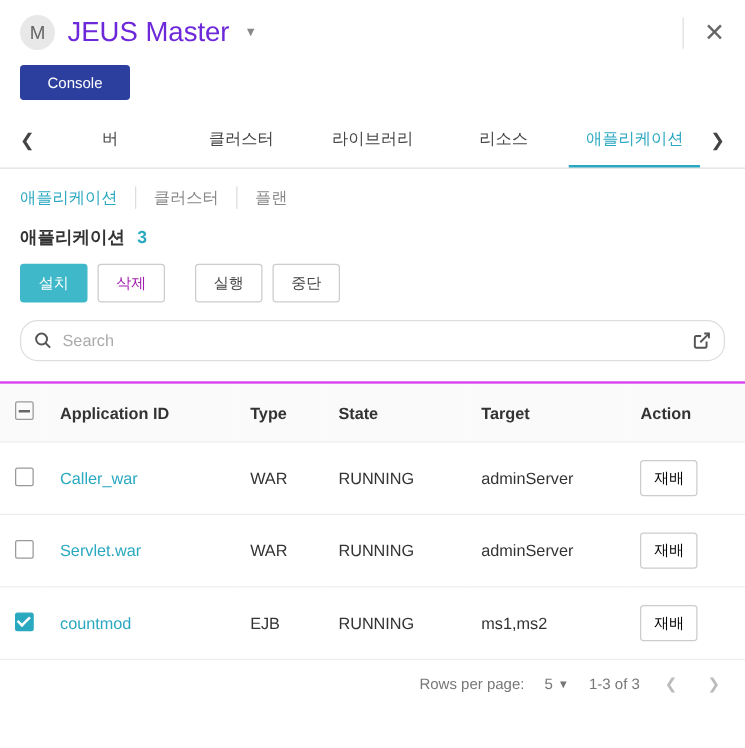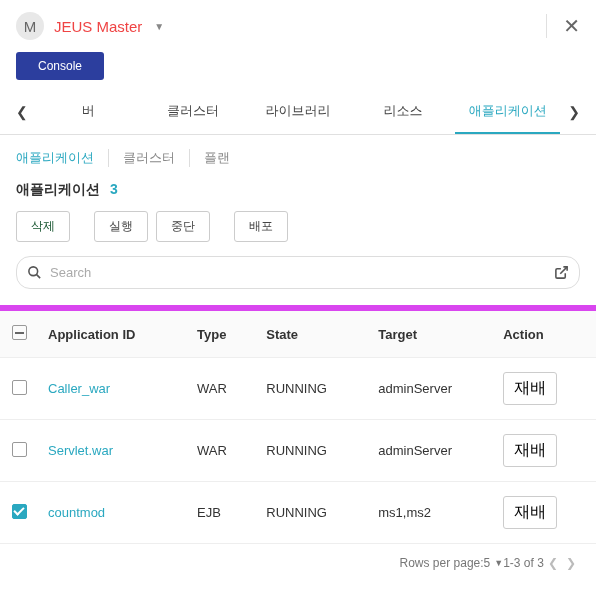--- a/index.html
+++ b/index.html
@@ -1,54 +1,54 @@
 <!DOCTYPE html>
 <html><head>
 <meta charset="utf-8">
 <style>
 * { box-sizing: border-box; margin: 0; padding: 0; }
 body { font-family: -apple-system, BlinkMacSystemFont, "Segoe UI", Arial, sans-serif; font-size: 13px; color: #333; background: #fff; width: 596px; }
 .header { display: flex; align-items: center; padding: 12px 16px; }
 .avatar { width: 28px; height: 28px; border-radius: 50%; background: #e8e8e8; color: #666; display: flex; align-items: center; justify-content: center; font-size: 15px; margin-right: 10px; }
-.title { font-size: 15px; color: #ef4444; }
+.title { font-size: 22px; color: #6d28d9; }
 .dropdown-caret { margin-left: 12px; color: #888; font-size: 10px; }
 .close-x { margin-left: auto; padding-left: 16px; border-left: 1px solid #e0e0e0; color: #666; font-size: 20px; cursor: pointer; }
 .console-btn { margin: 0 16px 10px; background: #2c3e9e; color: #fff; border: none; padding: 7px 22px; border-radius: 3px; font-size: 12px; cursor: pointer; }
 .nav-tabs { display: flex; align-items: center; border-bottom: 1px solid #e0e0e0; padding: 0 8px; }
 .nav-arrow { color: #444; padding: 0 8px; cursor: pointer; font-size: 14px; }
 .nav-tab { flex: 1; text-align: center; padding: 12px 4px; color: #444; cursor: pointer; border-bottom: 2px solid transparent; font-size: 13px; }
 .nav-tab.active { color: #2aa8c0; border-bottom-color: #2aa8c0; }
 .sub-tabs { display: flex; padding: 14px 16px 10px; }
 .sub-tab { color: #888; padding: 0 14px; cursor: pointer; font-size: 13px; }
 .sub-tab:first-child { padding-left: 0; }
 .sub-tab.active { color: #2aa8c0; }
 .sub-divider { width: 1px; background: #ddd; }
 .section-title { padding: 4px 16px 12px; font-size: 14px; color: #333; font-weight: bold; }
 .section-title .count { color: #2aa8c0; margin-left: 6px; }
 .action-bar { display: flex; gap: 8px; padding: 0 16px 14px; flex-wrap: wrap; align-items: center; }
 .btn { border: 1px solid #ccc; background: #fff; padding: 6px 14px; border-radius: 3px; font-size: 12px; cursor: pointer; color: #444; }
 .btn.primary { background: #3fb8c9; border-color: #3fb8c9; color: #fff; }
-.btn.disabled { color: #14532d; cursor: default; }
+.btn.disabled { color: #a21caf; cursor: default; }
 .gap { width: 8px; }
 .search-bar { margin: 0 16px 16px; border: 1px solid #ddd; border-radius: 14px; display: flex; align-items: center; padding: 8px 10px; }
 .search-bar input { border: none; outline: none; flex: 1; font-size: 13px; margin-left: 8px; color: #444; }
 .search-bar input::placeholder { color: #aaa; }
 .ext-icon { color: #666; cursor: pointer; }
-.table-wrap { border-top: 6px solid #d946ef; overflow-x: auto; }
+.table-wrap { border-top: 2px solid #d946ef; overflow-x: auto; }
 table { width: 100%; border-collapse: collapse; min-width: 596px; }
 th, td { text-align: left; padding: 14px 10px; border-bottom: 1px solid #eee; font-size: 13px; vertical-align: middle; }
 th { background: #fafafa; color: #333; font-weight: 600; }
 th:first-child, td:first-child { width: 38px; text-align: center; }
 .chk { width: 15px; height: 15px; border: 1.5px solid #999; display: inline-block; border-radius: 2px; cursor: pointer; position: relative; }
 .chk.minus::after { content: ""; position: absolute; left: 2px; right: 2px; top: 50%; height: 2px; background: #666; transform: translateY(-50%); }
 .chk.checked { background: #2aa8c0; border-color: #2aa8c0; }
 .chk.checked::after { content: ""; position: absolute; left: 3px; top: 0px; width: 4px; height: 8px; border: solid #fff; border-width: 0 2px 2px 0; transform: rotate(45deg); }
 .app-link { color: #2aa8c0; cursor: pointer; }
-.row-action { border: 1px solid #ccc; background: #fff; padding: 5px 10px; border-radius: 3px; font-size: 16px; cursor: pointer; white-space: nowrap; }
-.pager { display: flex; align-items: center; justify-content: flex-end; padding: 12px 16px; color: #777; font-size: 12px; }
+.row-action { border: 1px solid #ccc; background: #fff; padding: 5px 10px; border-radius: 3px; font-size: 12px; cursor: pointer; white-space: nowrap; }
+.pager { display: flex; align-items: center; justify-content: flex-end; padding: 12px 16px; gap: 16px; color: #777; font-size: 12px; }
 .pager .sel { display: inline-flex; align-items: center; gap: 4px; cursor: pointer; }
 .pager .arrow { color: #bbb; cursor: pointer; padding: 0 4px; }
 svg { display: block; }
 </style>
 </head>
 <body>
 
 
 
 <div class="header">
@@ -77,26 +77,26 @@
   <div class="sub-divider"></div>
   <div class="sub-tab">플랜</div>
 </div>
 
 <div class="section-title">
   <span>애플리케이션</span>
   <span class="count">3</span>
 </div>
 
 <div class="action-bar">
+  <button class="btn primary">설치</button>
   <button class="btn disabled">삭제</button>
   <div class="gap"></div>
   <button class="btn">실행</button>
   <button class="btn">중단</button>
   <div class="gap"></div>
-  <button class="btn">배포</button>
 </div>
 
 <div class="search-bar">
   <span>
     <svg width="15" height="15" viewBox="0 0 24 24" fill="none" stroke="#555" stroke-width="2.5">
         <circle cx="10" cy="10" r="7"></circle>
         <line x1="21" y1="21" x2="15" y2="15"></line>
       </svg>
   </span>
   <input type="text" placeholder="Search" style="">

